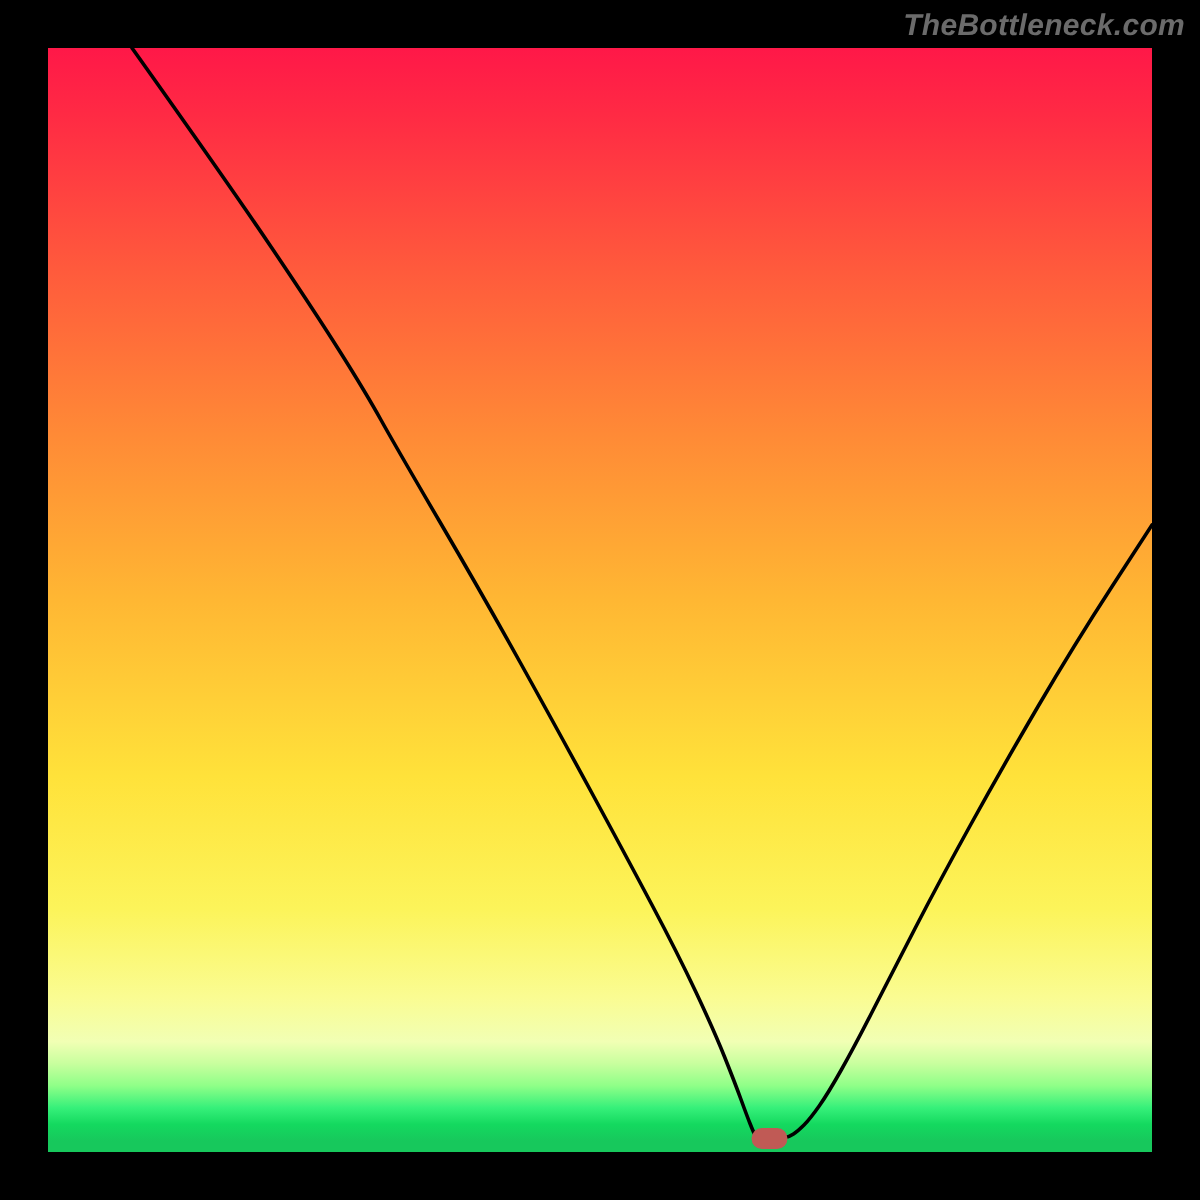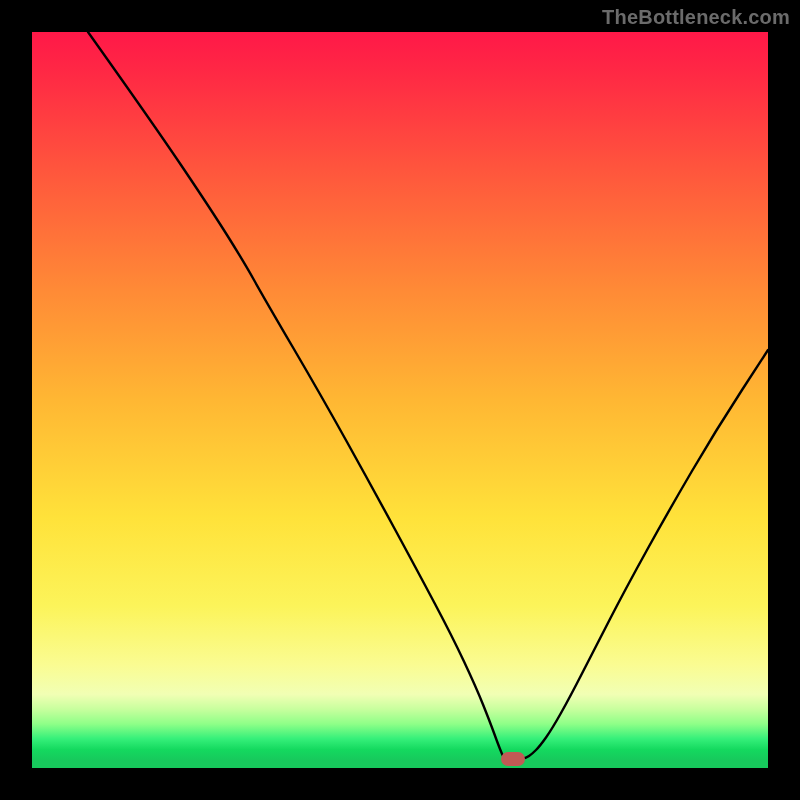--- a/index.html
+++ b/index.html
@@ -11,20 +11,21 @@
     overflow: hidden;
     font-family: Arial, Helvetica, sans-serif;
   }
   .frame {
     position: absolute;
     left: 0;
     top: 0;
     width: 800px;
     height: 652px;
     background: #000;
+    font-style: italic;
   }
   .plot {
     position: absolute;
     left: 32px;
     top: 32px;
     width: 736px;
     height: 736px;
     overflow: hidden;
   }
   .gradient {

